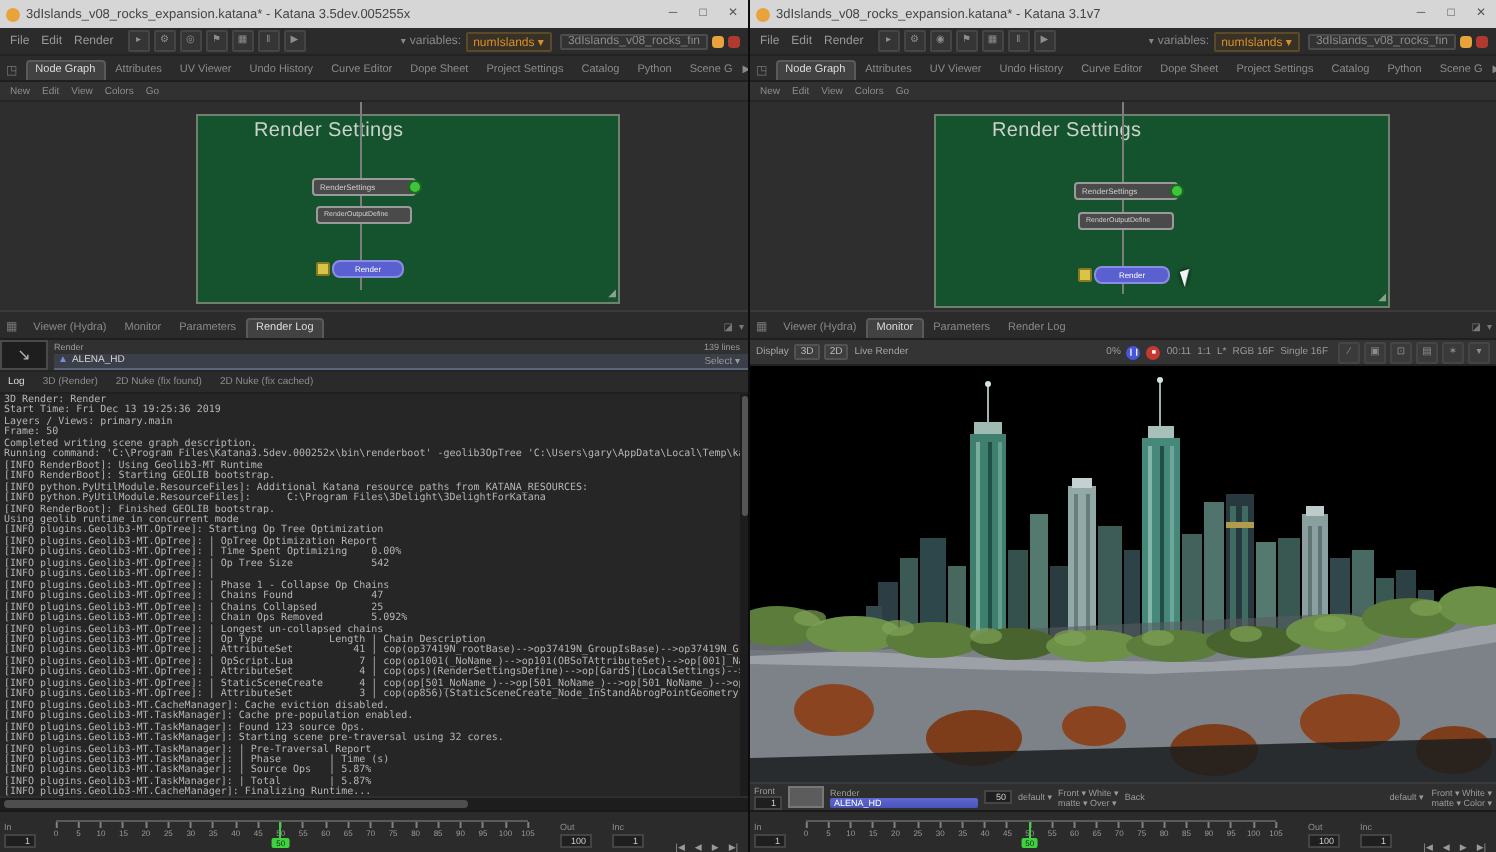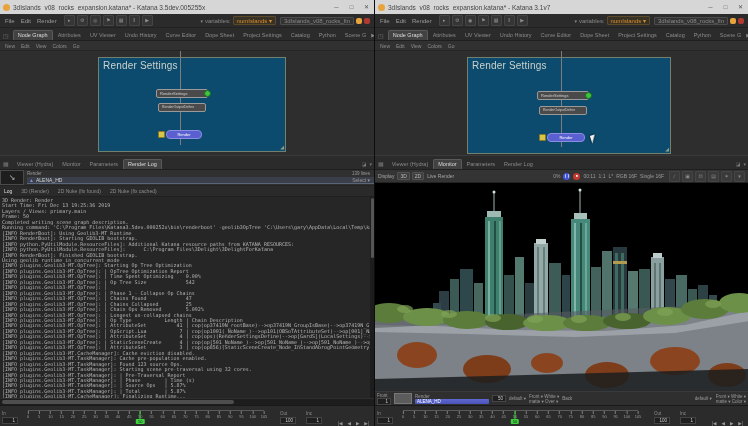--- a/index.html
+++ b/index.html
@@ -30,21 +30,21 @@
   
   .tabsrow{height:12px;background:#2b2b2b;display:flex;align-items:flex-end;font-size:5.5px;color:#8a8a8a;padding:0 2px;gap:1px;border-bottom:1px solid #1f1f1f;}
   .tabsrow .corner{color:#777;font-size:6px;margin:0 3px 1px 1px;}
   .tab{padding:1px 4px 2px;white-space:nowrap;}
   .tab.active{background:#424242;color:#ddd;border:1px solid #5a5a5a;border-bottom:none;border-radius:2px 2px 0 0;}
   .tabsrow .tail{margin-left:auto;color:#888;font-size:5px;padding-bottom:2px;}
 
   
   .ngmenu{height:9px;background:#313131;display:flex;gap:6px;align-items:center;font-size:5px;color:#8d8d8d;padding-left:5px;border-bottom:1px solid #262626;}
   .ngcanvas{height:104px;background:#2e2e2e;position:relative;overflow:hidden;}
-  .backdrop{position:absolute;background:#0c4a6e;border:1px solid #72816f;}
+  .backdrop{position:absolute;background:#14532d;border:1px solid #72816f;padding-left:24px;}
   .backdrop-title{color:#ccd3cb;font-size:10px;padding:2px 4px;font-weight:400;letter-spacing:.2px;}
   .wire{position:absolute;width:1px;background:#7d7d7d;}
   .node{position:absolute;background:#4a4a4a;border:1px solid #9a9a9a;border-radius:2px;font-size:4px;color:#cfcfcf;
     height:7px;line-height:7px;padding:0 3px;white-space:nowrap;overflow:hidden;}
   .led{position:absolute;width:5px;height:5px;border-radius:50%;background:#3ec43e;border:1px solid #1c6b1c;}
   .render-node{background:#5a60d0;border-color:#8a8ee2;color:#fff;border-radius:4px;}
   .node-badge{position:absolute;width:5px;height:5px;background:#d9c44a;border:1px solid #8a7a20;border-radius:1px;}
   .resize-grip{position:absolute;right:1px;bottom:1px;color:#8fa08c;font-size:5px;}
   .cursor-arrow{position:absolute;width:0;height:0;border-left:5px solid #f2f2f2;border-bottom:8px solid transparent;
     filter:drop-shadow(0 0 1px #000);transform:rotate(-18deg);}

